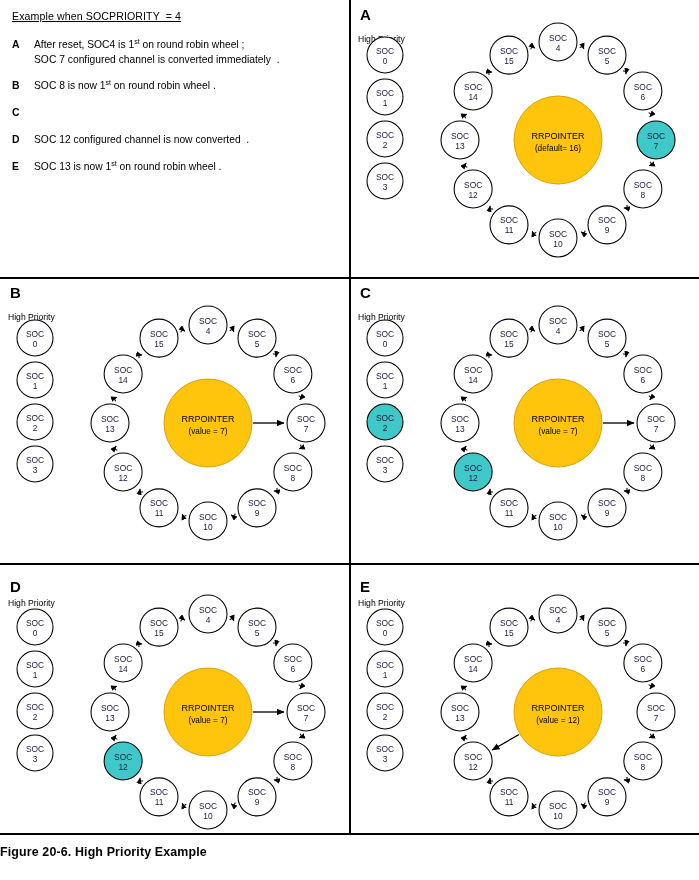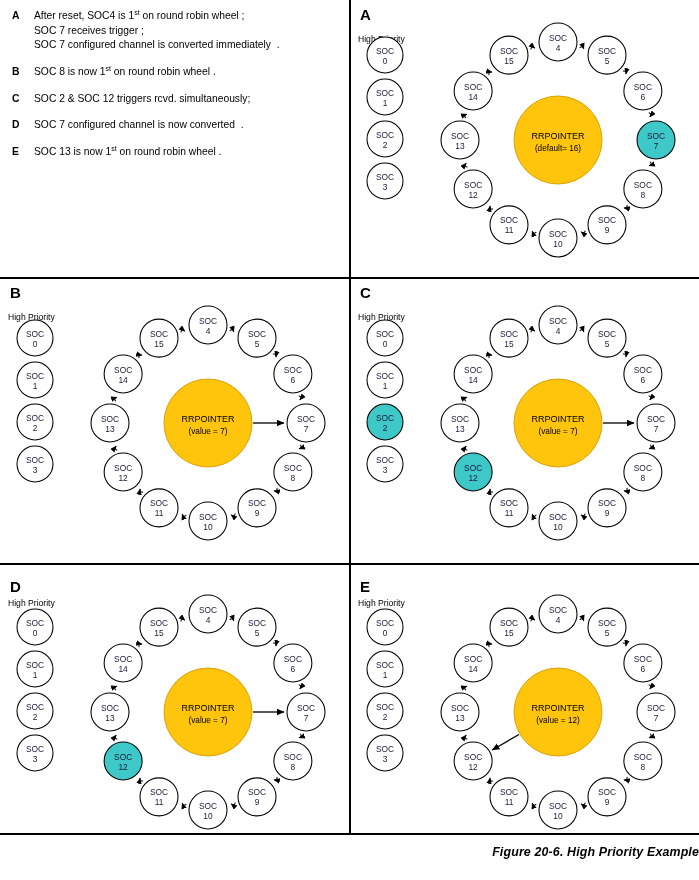--- a/index.html
+++ b/index.html
@@ -147,64 +147,62 @@
     stroke: #000000;
     stroke-width: 1.3;
   }
 
   
   #figure-caption {
     position: absolute;
     left: 0;
     top: 845px;
     width: 699px;
-    text-align: right;
+    text-align: left;
     font-size: 12.4px;
     font-weight: bold;
     letter-spacing: .15px;
-    font-style: italic;
   }
 </style>
 </head>
 <body>
 
 <div id="figure-grid">
 
   <div class="rule rule-h-1"></div>
   <div class="rule rule-h-2"></div>
   <div class="rule rule-h-3"></div>
   <div class="rule rule-v"></div>
 
   <div class="panel panel-text">
     <div class="text-panel-inner">
+      <div class="example-title">Example when SOCPRIORITY  = 4</div>
       <div id="notes-container">
           <div class="note-row">
             <div class="note-letter">A</div>
             <div class="note-lines">
               <div class="note-line">After reset, SOC4 is 1<sup>st</sup> on round robin wheel ;</div>
-              <div class="note-line">SOC 7 receives trigger ;</div>
               <div class="note-line">SOC 7 configured channel is converted immediately  .</div>
             </div>
           </div>
           <div class="note-row">
             <div class="note-letter">B</div>
             <div class="note-lines">
               <div class="note-line">SOC 8 is now 1<sup>st</sup> on round robin wheel .</div>
             </div>
           </div>
           <div class="note-row">
             <div class="note-letter">C</div>
             <div class="note-lines">
-              <div class="note-line">SOC 2 &amp; SOC 12 triggers rcvd. simultaneously;</div>
             </div>
           </div>
           <div class="note-row">
             <div class="note-letter">D</div>
             <div class="note-lines">
-              <div class="note-line">SOC 7 configured channel is now converted  .</div>
+              <div class="note-line">SOC 12 configured channel is now converted  .</div>
             </div>
           </div>
           <div class="note-row">
             <div class="note-letter">E</div>
             <div class="note-lines">
               <div class="note-line">SOC 13 is now 1<sup>st</sup> on round robin wheel .</div>
             </div>
           </div>
         </div>
     </div>

